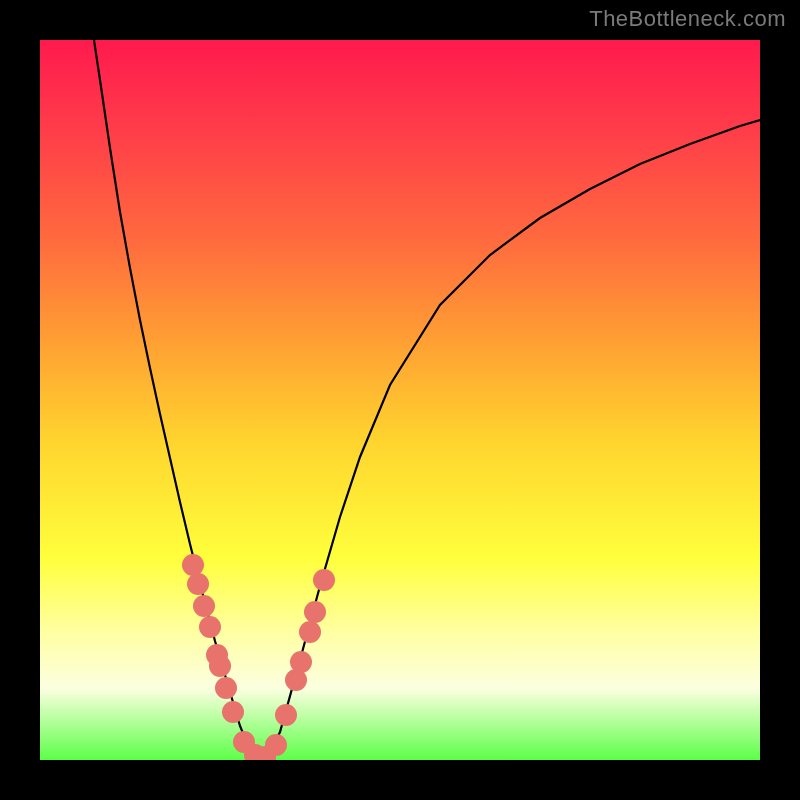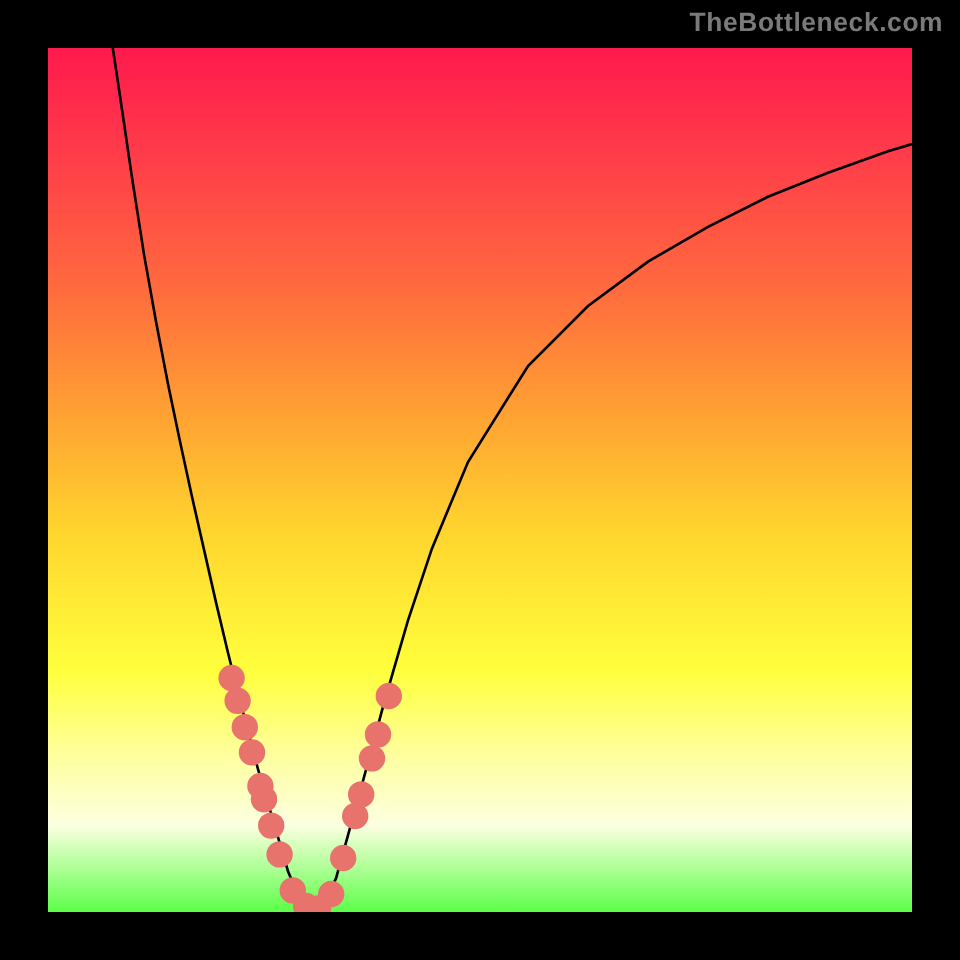--- a/index.html
+++ b/index.html
@@ -43,21 +43,21 @@
     width: 720px;
     height: 720px;
     pointer-events: none;
   }
   .watermark {
     position: absolute;
     top: 6px;
     right: 14px;
     color: #7a7a7a;
     font-size: 22px;
-    font-weight: 700;
+    font-weight: 400;
     letter-spacing: 0.5px;
     white-space: nowrap;
   }
 </style>
 </head>
 <body>
 
 <div class="canvas">
 
   <div class="plot-area">

